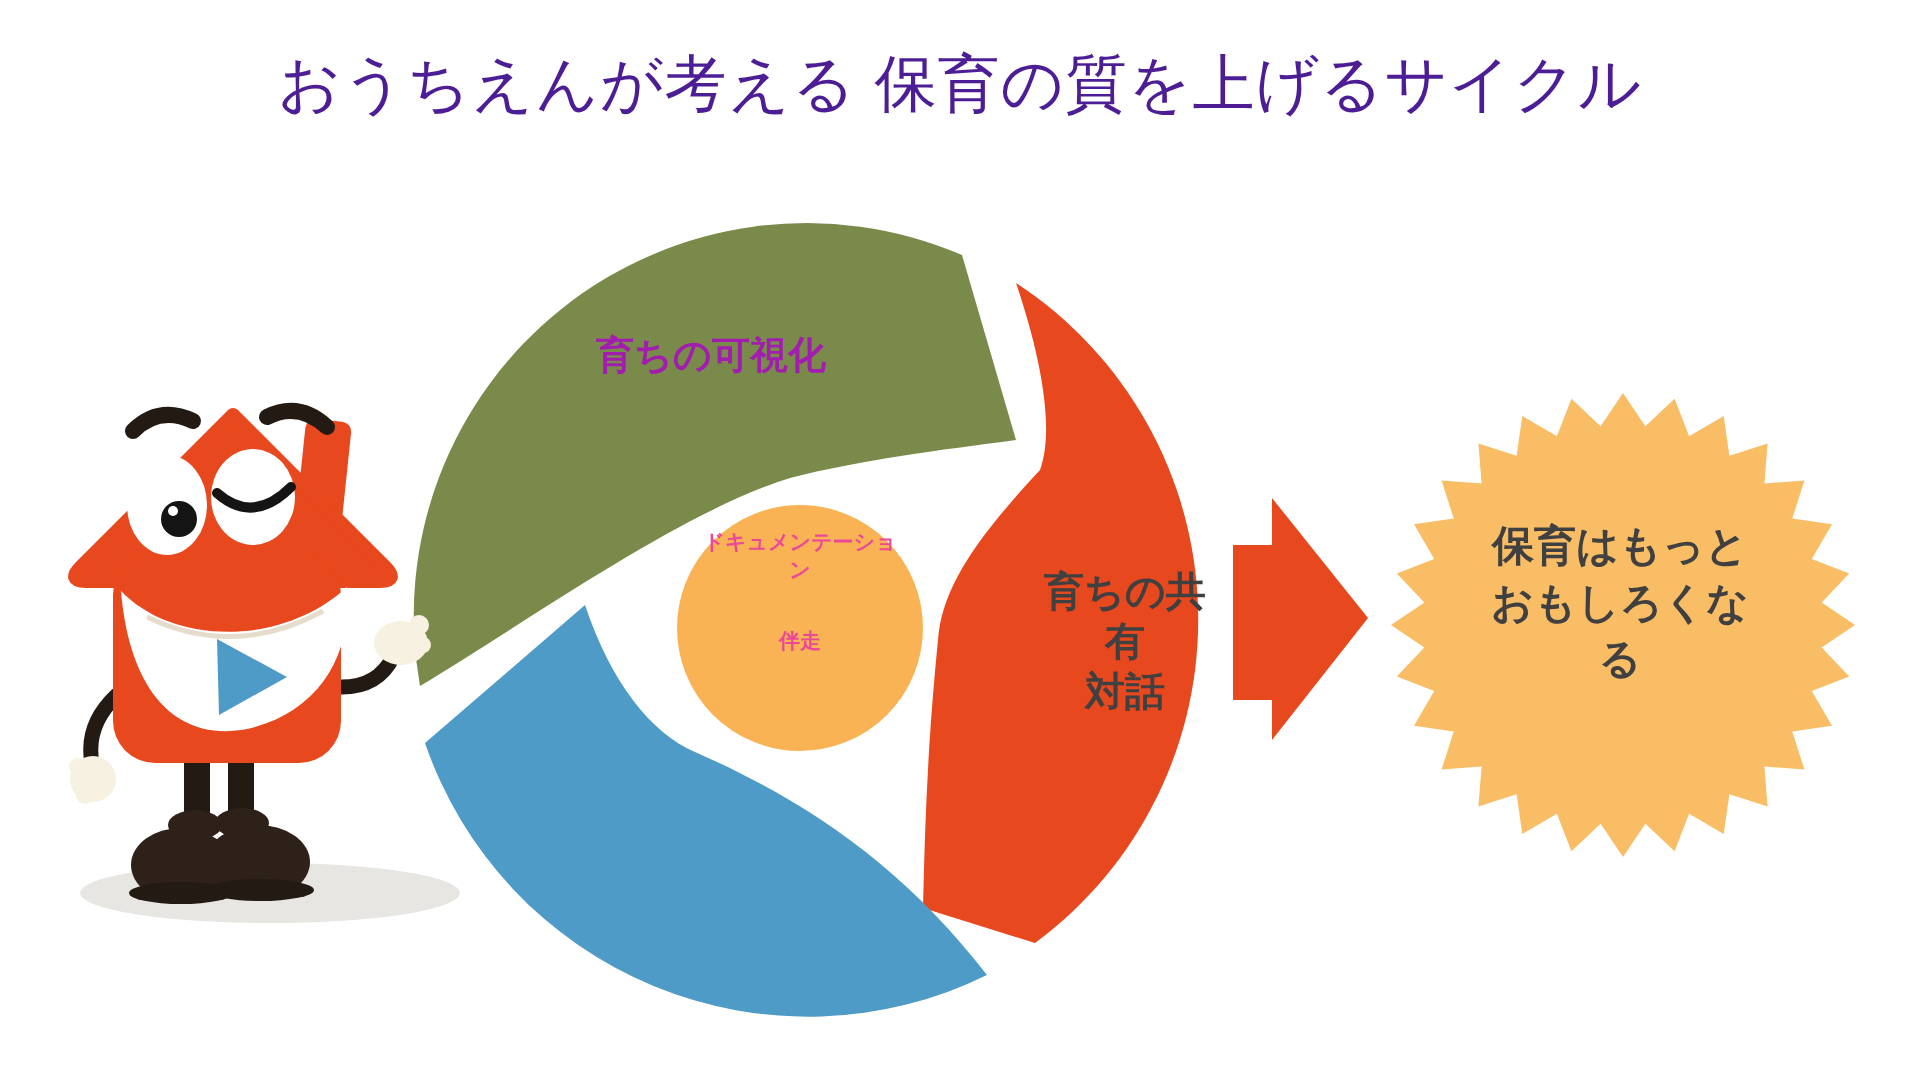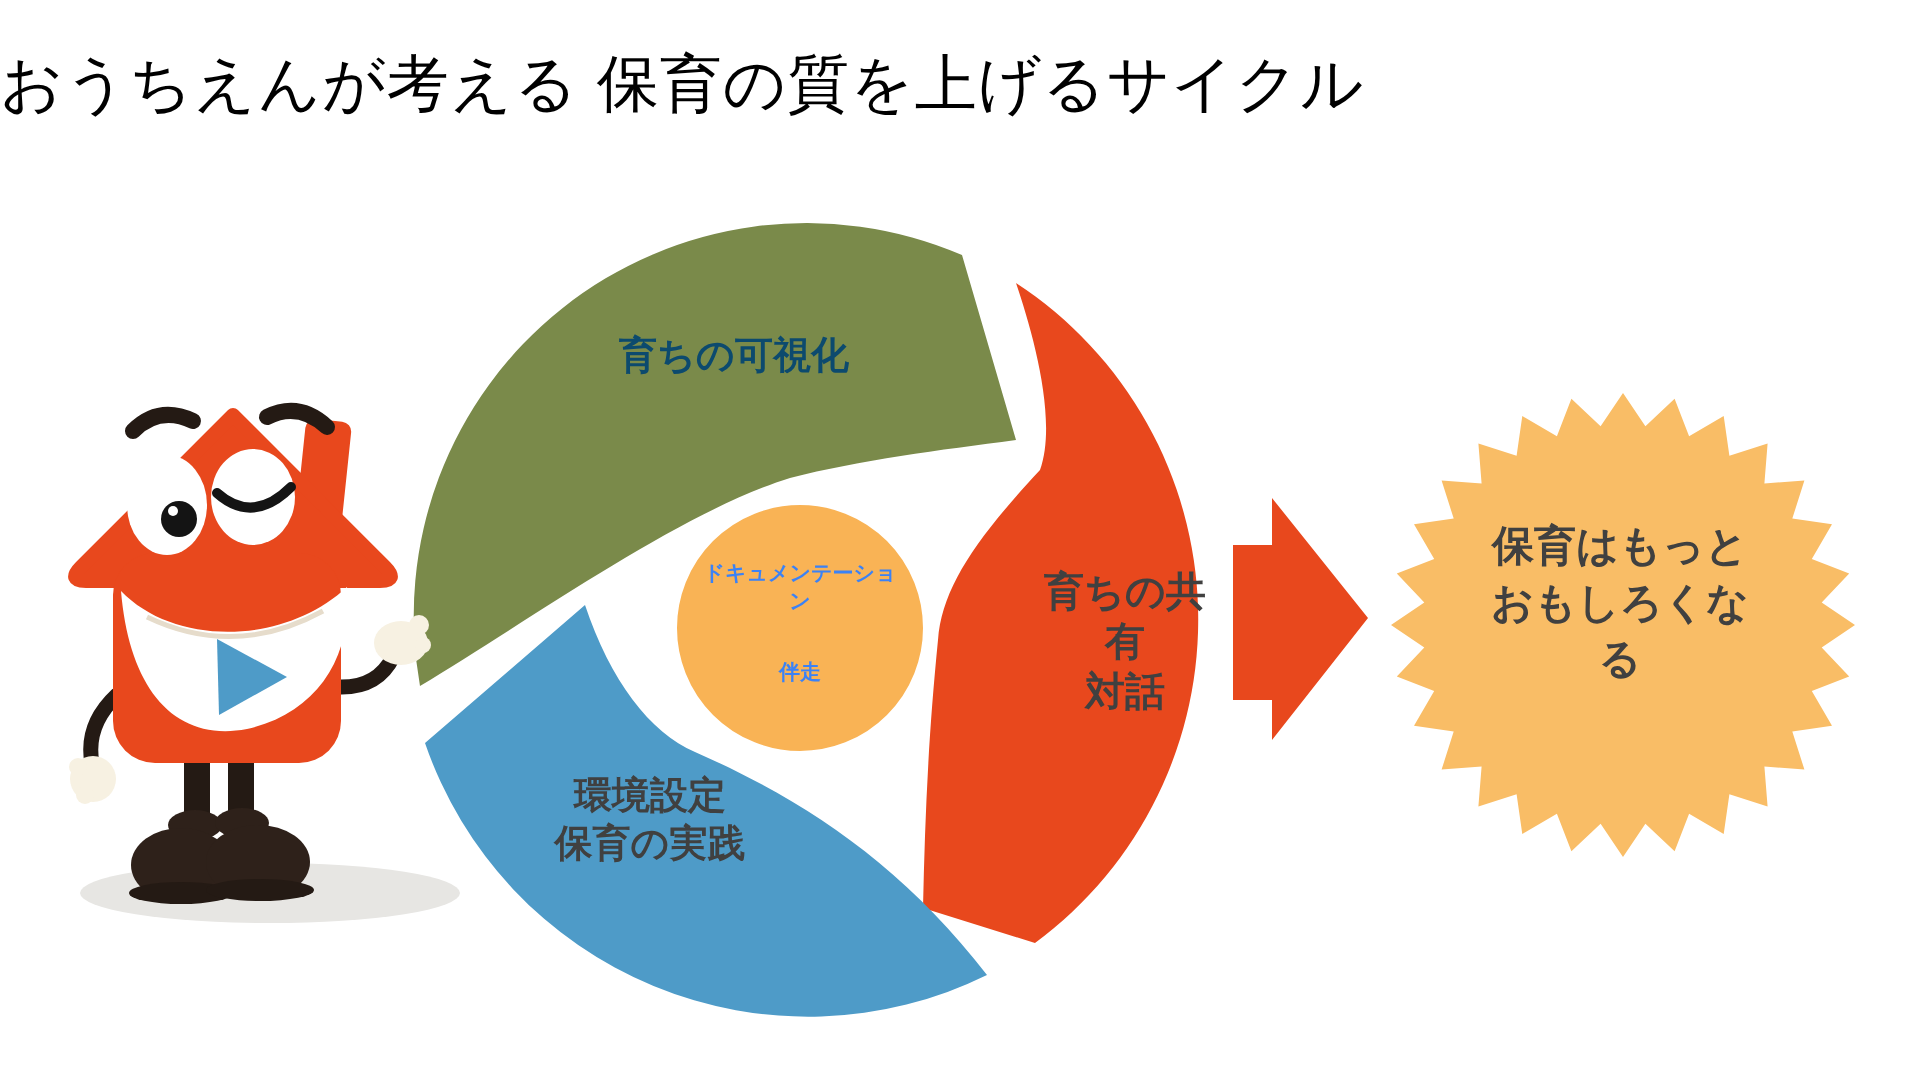--- a/index.html
+++ b/index.html
@@ -1,27 +1,27 @@
 <!DOCTYPE html>
 <html><head>
 <meta charset="utf-8">
 <style>
   html,body{margin:0;padding:0;background:#ffffff;}
   .stage{
     position:relative;width:1920px;height:1080px;background:#ffffff;overflow:hidden;
     font-family:"Liberation Sans","DejaVu Sans",sans-serif;
   }
   .title{
-    position:absolute;left:0;top:42px;width:1920px;text-align:left;
-    font-size:62px;font-weight:500;color:#000000;letter-spacing:1px;white-space:nowrap;
+    position:absolute;left:0;top:42px;width:1920px;text-align:center;
+    font-size:62px;font-weight:500;color:#4c1d95;letter-spacing:1px;white-space:nowrap;
   }
   .diagram-svg{position:absolute;left:0;top:0;width:1920px;height:1080px;}
   .label{position:absolute;text-align:center;font-weight:bold;color:#404040;}
-  .label-green{left:584px;top:330px;width:300px;font-size:38px;color:#0c4a6e;}
-  .label-center{left:702px;top:559px;width:196px;font-size:21px;line-height:1.32;color:#3b82f6;}
+  .label-green{left:561px;top:330px;width:300px;font-size:38px;color:#a21caf;}
+  .label-center{left:702px;top:528px;width:196px;font-size:21px;line-height:1.32;color:#ec4899;}
   .label-center .second{margin-top:44px;}
   .label-red{left:1008px;top:566px;width:168px;font-size:40px;line-height:1.25;margin-left:33px;}
   .label-blue{left:535px;top:772px;width:230px;font-size:38px;line-height:1.25;}
   .label-result{left:1482px;top:518px;width:276px;font-size:42px;line-height:1.35;}
 </style>
 </head>
 <body>
 
 <div class="stage">
 
@@ -104,20 +104,16 @@
   <div class="label label-center">
     <div>ドキュメンテーション</div>
     <div class="second">伴走</div>
   </div>
 
   <div class="label label-red">
     <div>育ちの共有</div>
     <div>対話</div>
   </div>
 
-  <div class="label label-blue">
-    <div>環境設定</div>
-    <div>保育の実践</div>
-  </div>
 
   <div class="label label-result">保育はもっとおもしろくなる</div>
 
 </div>
 
 </body></html>

